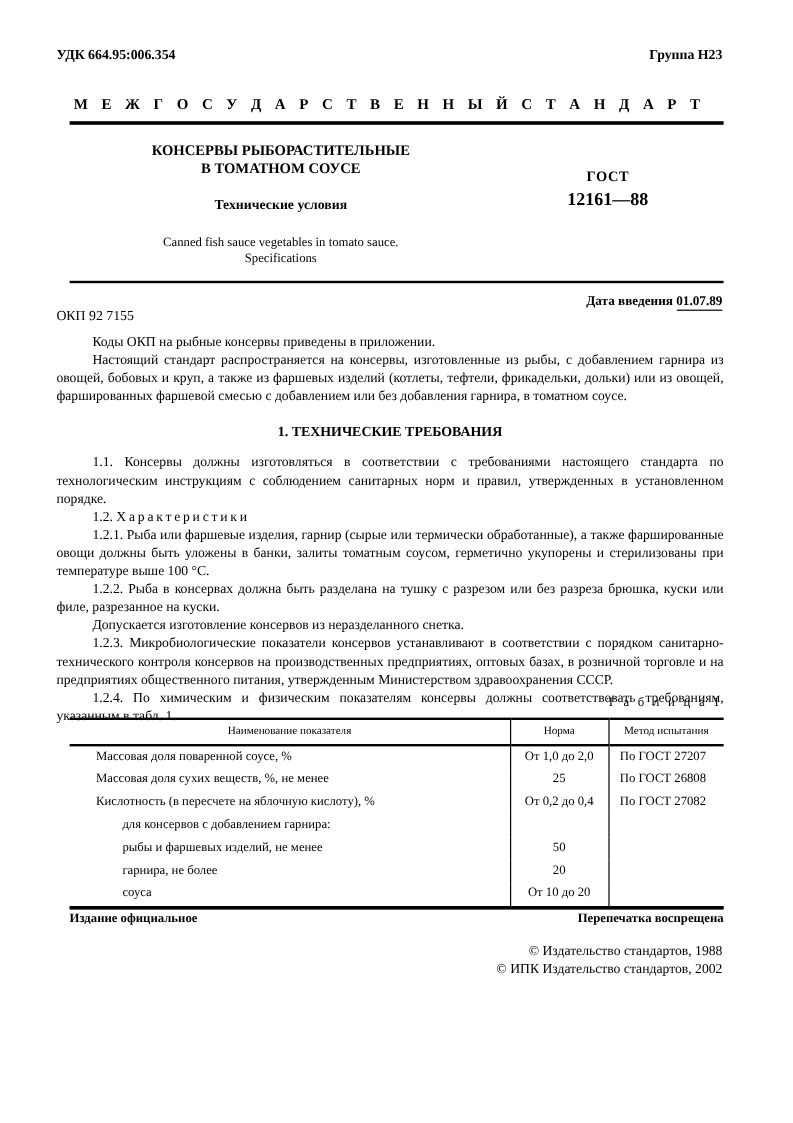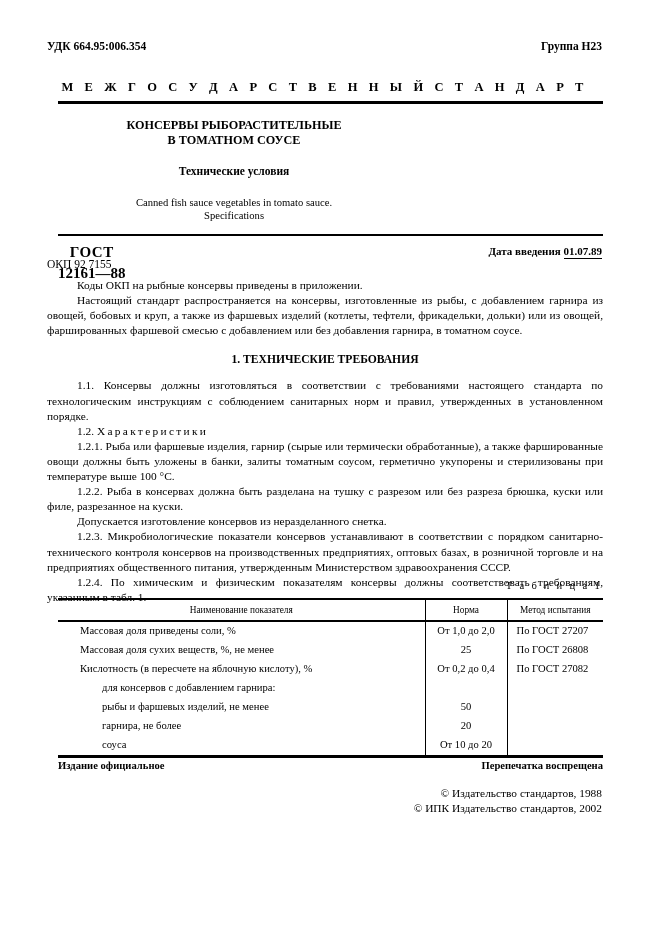--- a/index.html
+++ b/index.html
@@ -64,21 +64,20 @@
   }
 
   
   .title-block {
     position: absolute;
     left: 58px;
     top: 118px;
     width: 545px;
     display: flex;
     align-items: flex-start;
-    flex-direction: column;
   }
   .title-left {
     width: 352px;
     text-align: center;
   }
   .title-right {
     flex: 1;
     text-align: center;
     padding-top: 22px;
   }
@@ -93,21 +92,21 @@
     font-size: 11.5px;
     margin-top: 17px;
   }
   .doc-title-en {
     font-size: 10.6px;
     line-height: 13px;
     margin-top: 19px;
   }
   .gost-word {
     font-weight: bold;
-    font-size: 15px;
+    font-size: 12px;
     letter-spacing: 0.5px;
   }
   .gost-num {
     font-weight: bold;
     font-size: 15px;
     margin-top: 4px;
   }
 
   
   .okp {
@@ -289,21 +288,21 @@
         </colgroup>
       <thead>
         <tr>
           <th>Наименование показателя</th>
           <th class="sep-l">Норма</th>
           <th class="sep-l">Метод испытания</th>
         </tr>
       </thead>
       <tbody id="spec-body">
           <tr>
-            <td class="name">Массовая доля приведены соли, %</td>
+            <td class="name">Массовая доля поваренной соусе, %</td>
             <td class="norm">От 1,0 до 2,0</td>
             <td class="meth">По ГОСТ 27207</td>
           </tr>
           <tr>
             <td class="name">Массовая доля сухих веществ, %, не менее</td>
             <td class="norm">25</td>
             <td class="meth">По ГОСТ 26808</td>
           </tr>
           <tr>
             <td class="name">Кислотность (в пересчете на яблочную кислоту), %</td>

